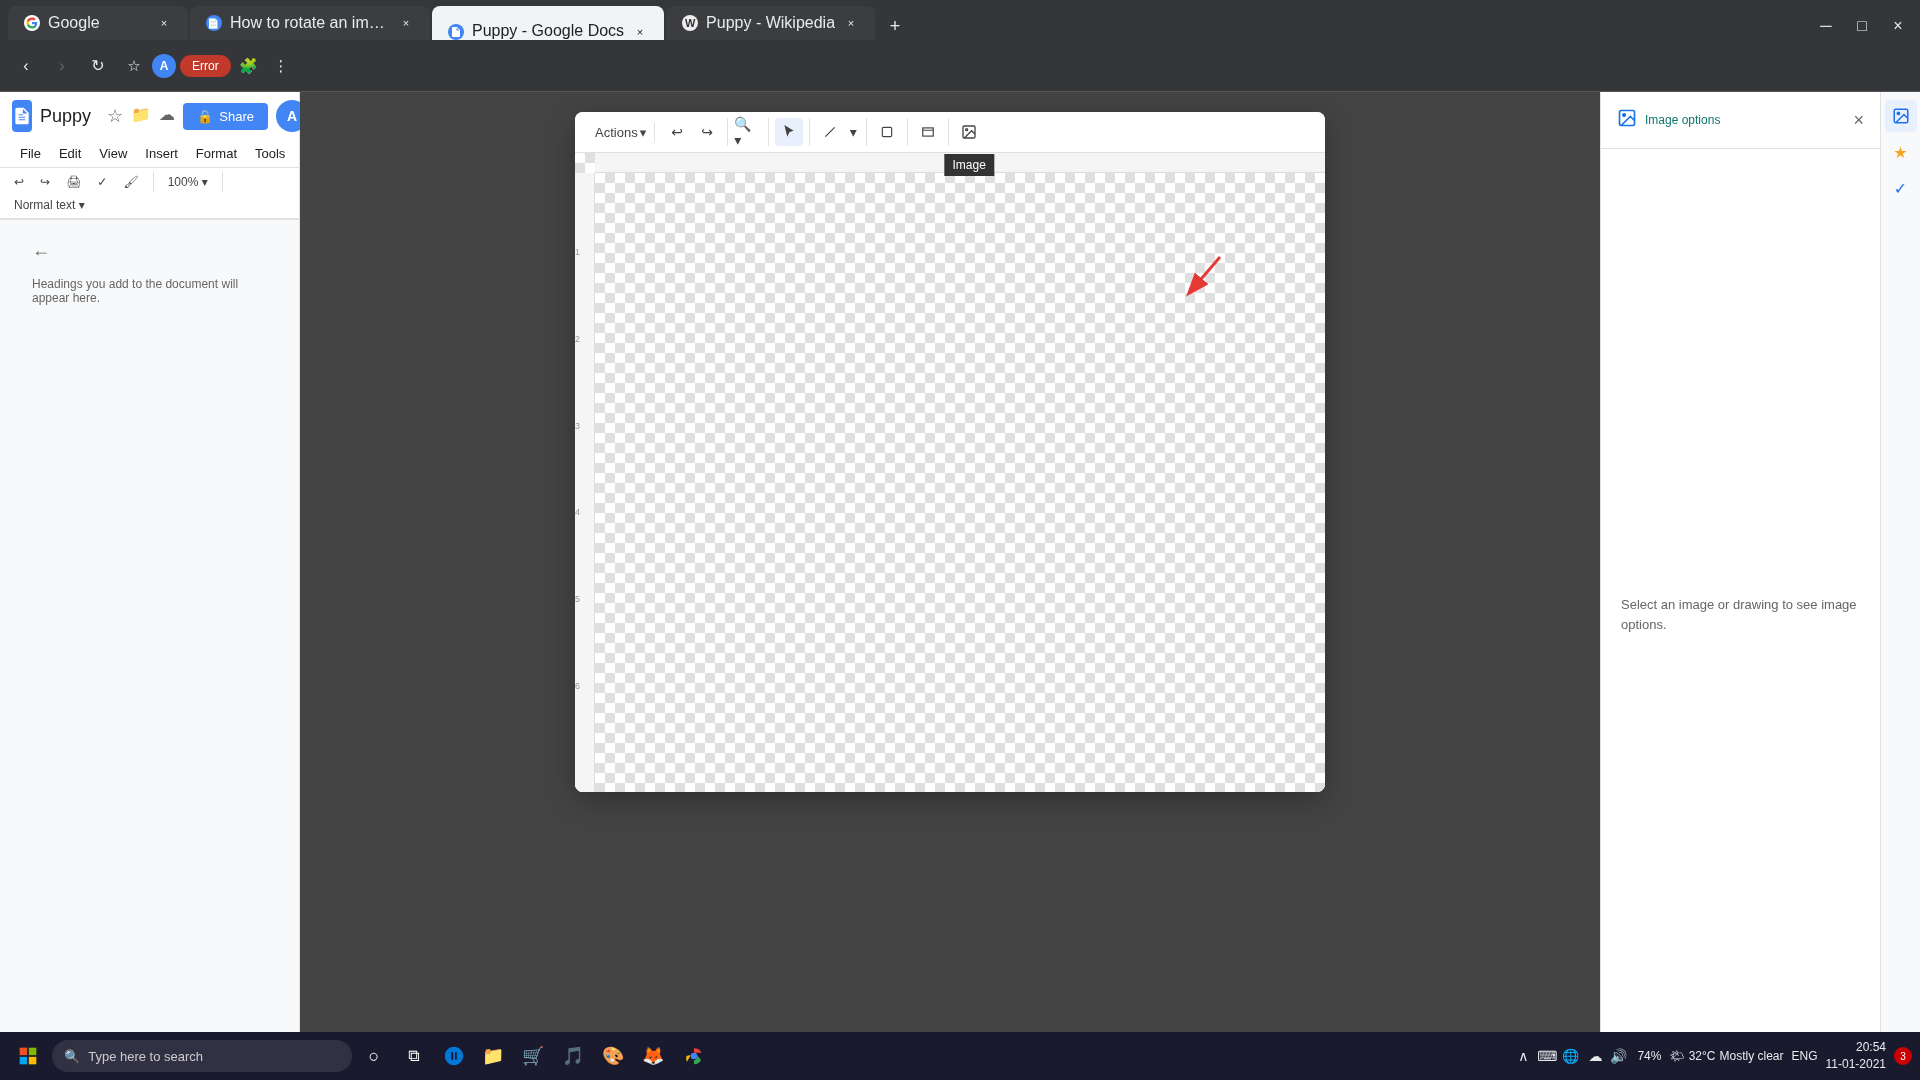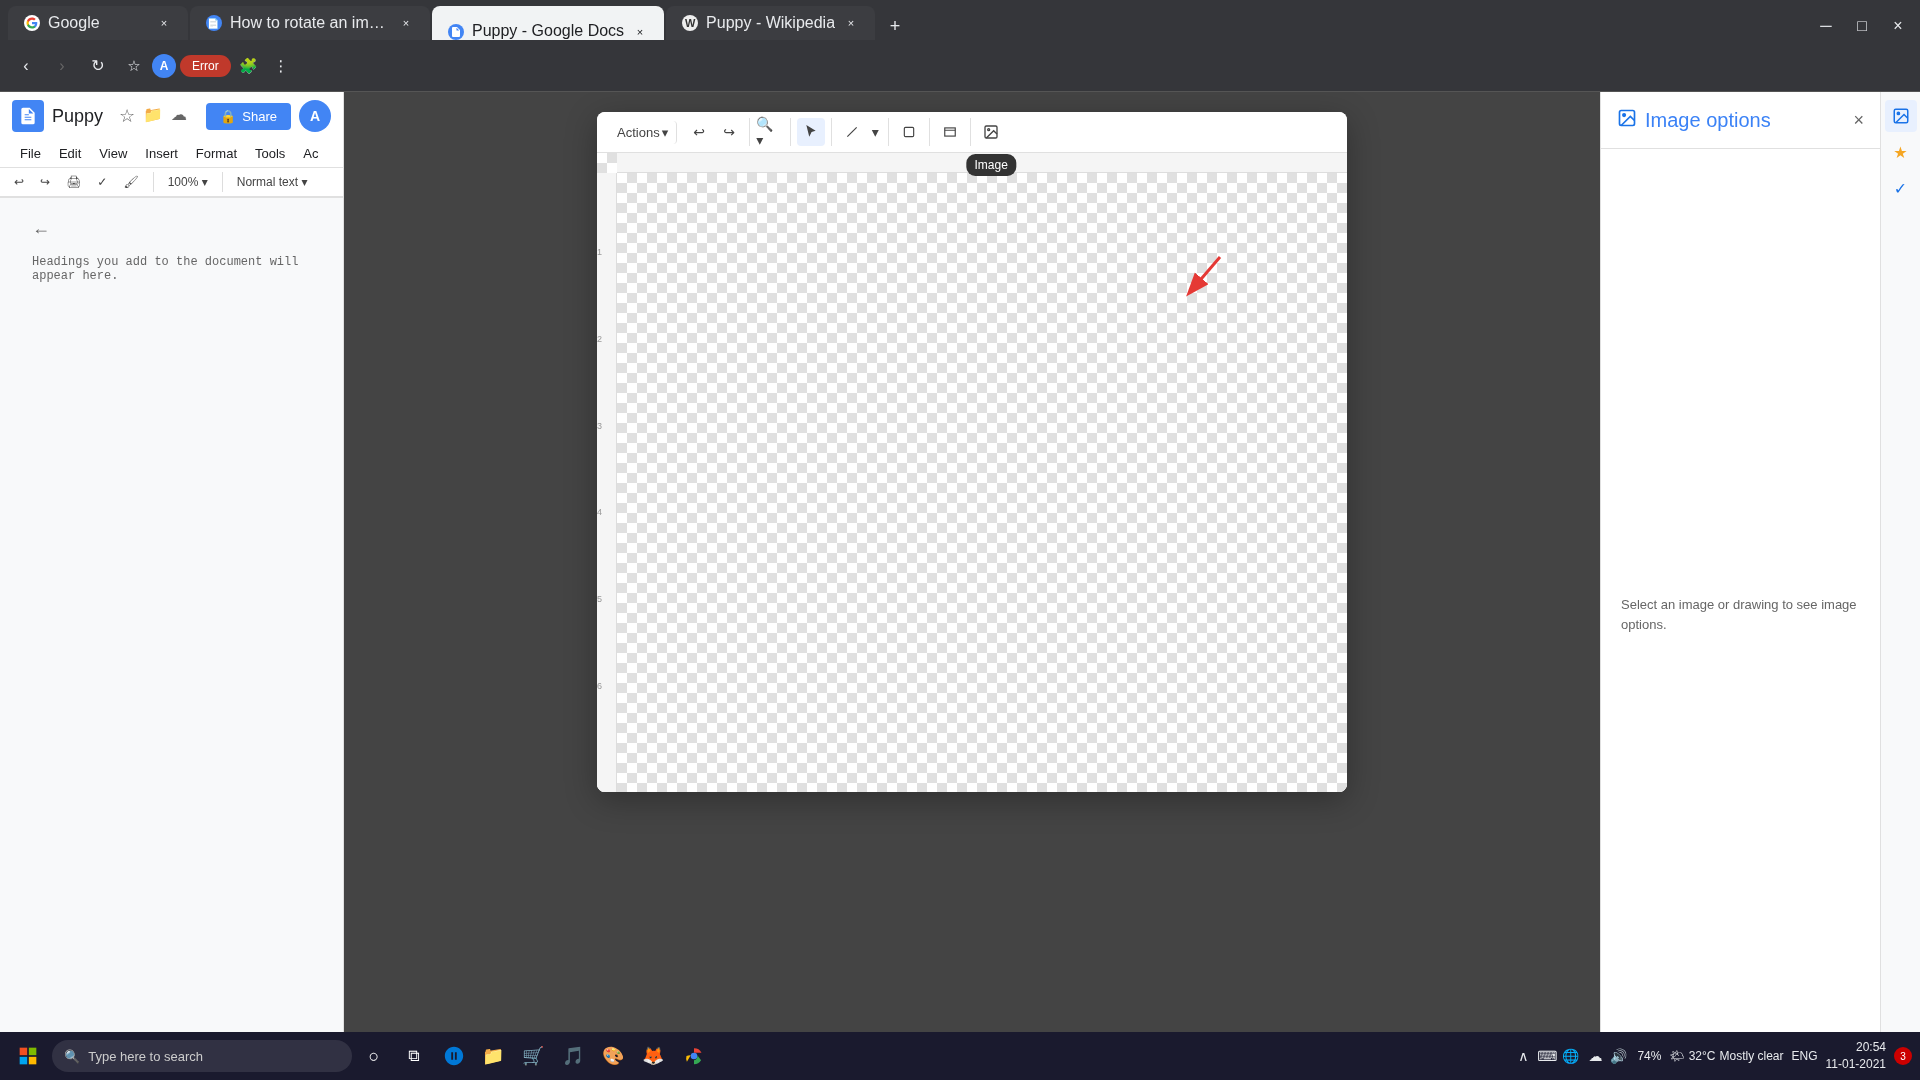--- a/index.html
+++ b/index.html
@@ -100,21 +100,21 @@
     .formatting-bar {
       display: flex;
       align-items: center;
       gap: 4px;
       padding: 4px 8px;
       background: white;
       border-bottom: 1px solid #e0e0e0;
       flex-wrap: wrap;
     }
     .fmt-btn { padding: 2px 6px; font-size: 12px; cursor: pointer; border-radius: 3px; color: #444; }
-    .outline-title { font-size: 12px; color: #666; padding: 8px 16px; font-family: Liberation Mono, monospace; }
+    .outline-title { font-size: 12px; color: #666; padding: 8px 16px; }
     .back-arrow { padding: 8px 16px; font-size: 18px; color: #666; cursor: pointer; }
 
     
     .doc-area {
       flex: 1;
       background: #666;
       position: relative;
       overflow: hidden;
     }
 
@@ -191,21 +191,21 @@
     
     .tooltip-box {
       position: absolute;
       bottom: -32px;
       left: 50%;
       transform: translateX(-50%);
       background: #333;
       color: white;
       font-size: 12px;
       padding: 4px 8px;
-      border-radius: 9px;
+      border-radius: 0;
       white-space: nowrap;
       z-index: 200;
     }
 
     
     .drawing-canvas {
       flex: 1;
       background-image: linear-gradient(45deg, #e0e0e0 25%, transparent 25%),
         linear-gradient(-45deg, #e0e0e0 25%, transparent 25%),
         linear-gradient(45deg, transparent 75%, #e0e0e0 75%),
@@ -224,21 +224,21 @@
       display: flex;
       flex-direction: column;
     }
     .panel-header {
       display: flex;
       align-items: center;
       justify-content: space-between;
       padding: 16px;
       border-bottom: 1px solid #e0e0e0;
     }
-    .panel-title { font-size: 20px; color: #3b82f6; font-weight: 500; }
+    .panel-title { font-size: 12px; color: #0f766e; font-weight: 500; }
     .panel-close { cursor: pointer; color: #666; font-size: 18px; }
     .panel-body {
       flex: 1;
       display: flex;
       align-items: center;
       justify-content: center;
       padding: 20px;
       text-align: left;
     }
     .panel-hint { font-size: 13px; color: #666; line-height: 1.5; }
@@ -338,21 +338,21 @@
       <div class="toolbar-icon">☆</div>
       <div class="toolbar-icon" style="background:#4285f4; border-radius:50%; width:24px; height:24px; color:white; font-size:12px; font-weight:700;">A</div>
       <div class="error-btn">Error</div>
       <div class="toolbar-icon">🧩</div>
       <div class="toolbar-icon">⋮</div>
     </div>
   </div>
 
   <div class="main-content">
 
-    <div class="docs-sidebar" style="width:344px;">
+    <div class="docs-sidebar" style="width:300px;">
 
       <div style="background:white; border-bottom:1px solid #e0e0e0;">
         <div class="docs-app-header">
           <div class="docs-icon">
             <svg width="20" height="20" viewBox="0 0 24 24" fill="white">
                 <path d="M14 2H6a2 2 0 00-2 2v16a2 2 0 002 2h12a2 2 0 002-2V8l-6-6zm-1 1.5L18.5 9H13V3.5zM8 16h8v1H8v-1zm0-3h8v1H8v-1zm0-3h5v1H8v-1z"></path>
               </svg>
           </div>
           <span class="docs-title">Puppy</span>
           <div style="display:flex; gap:8px; margin-left:8px;">

